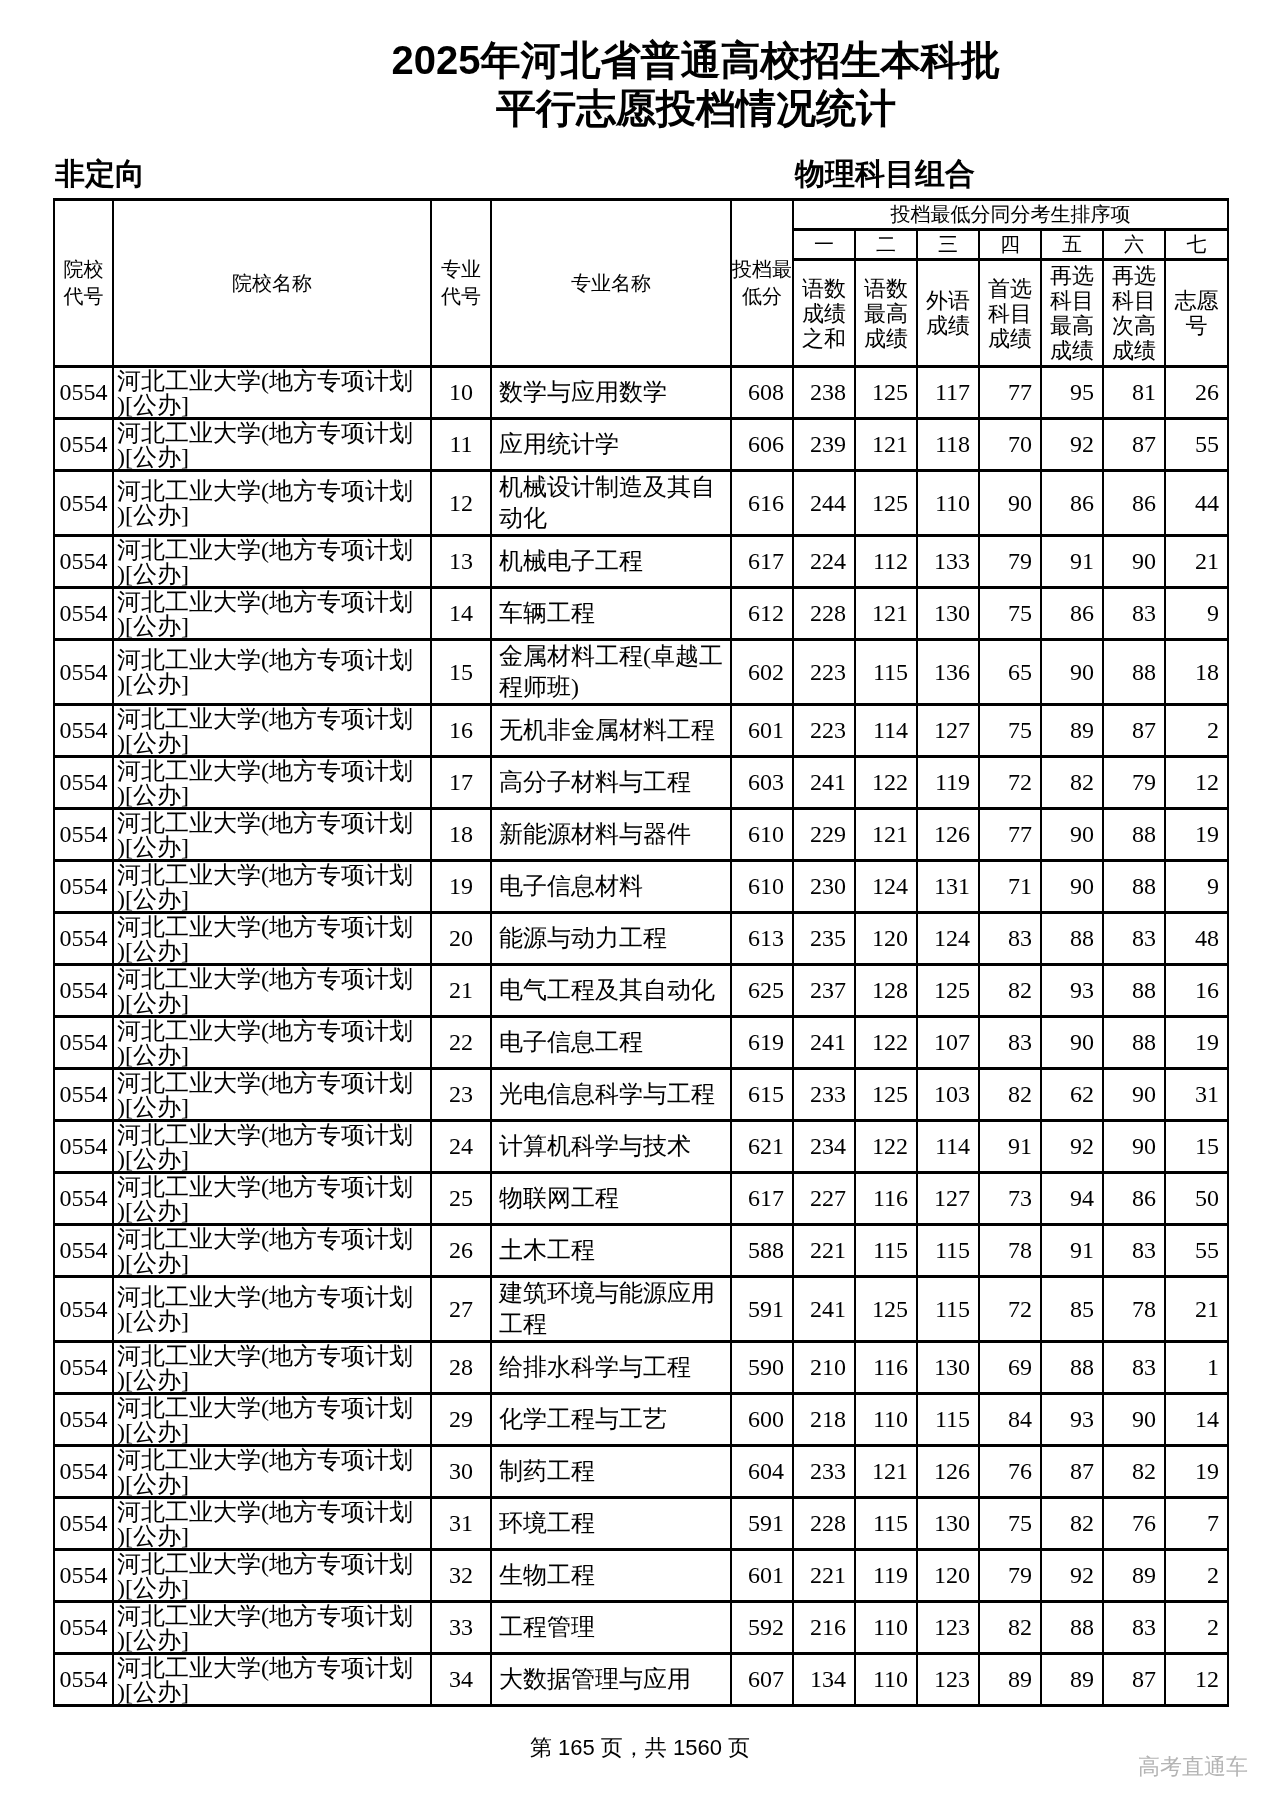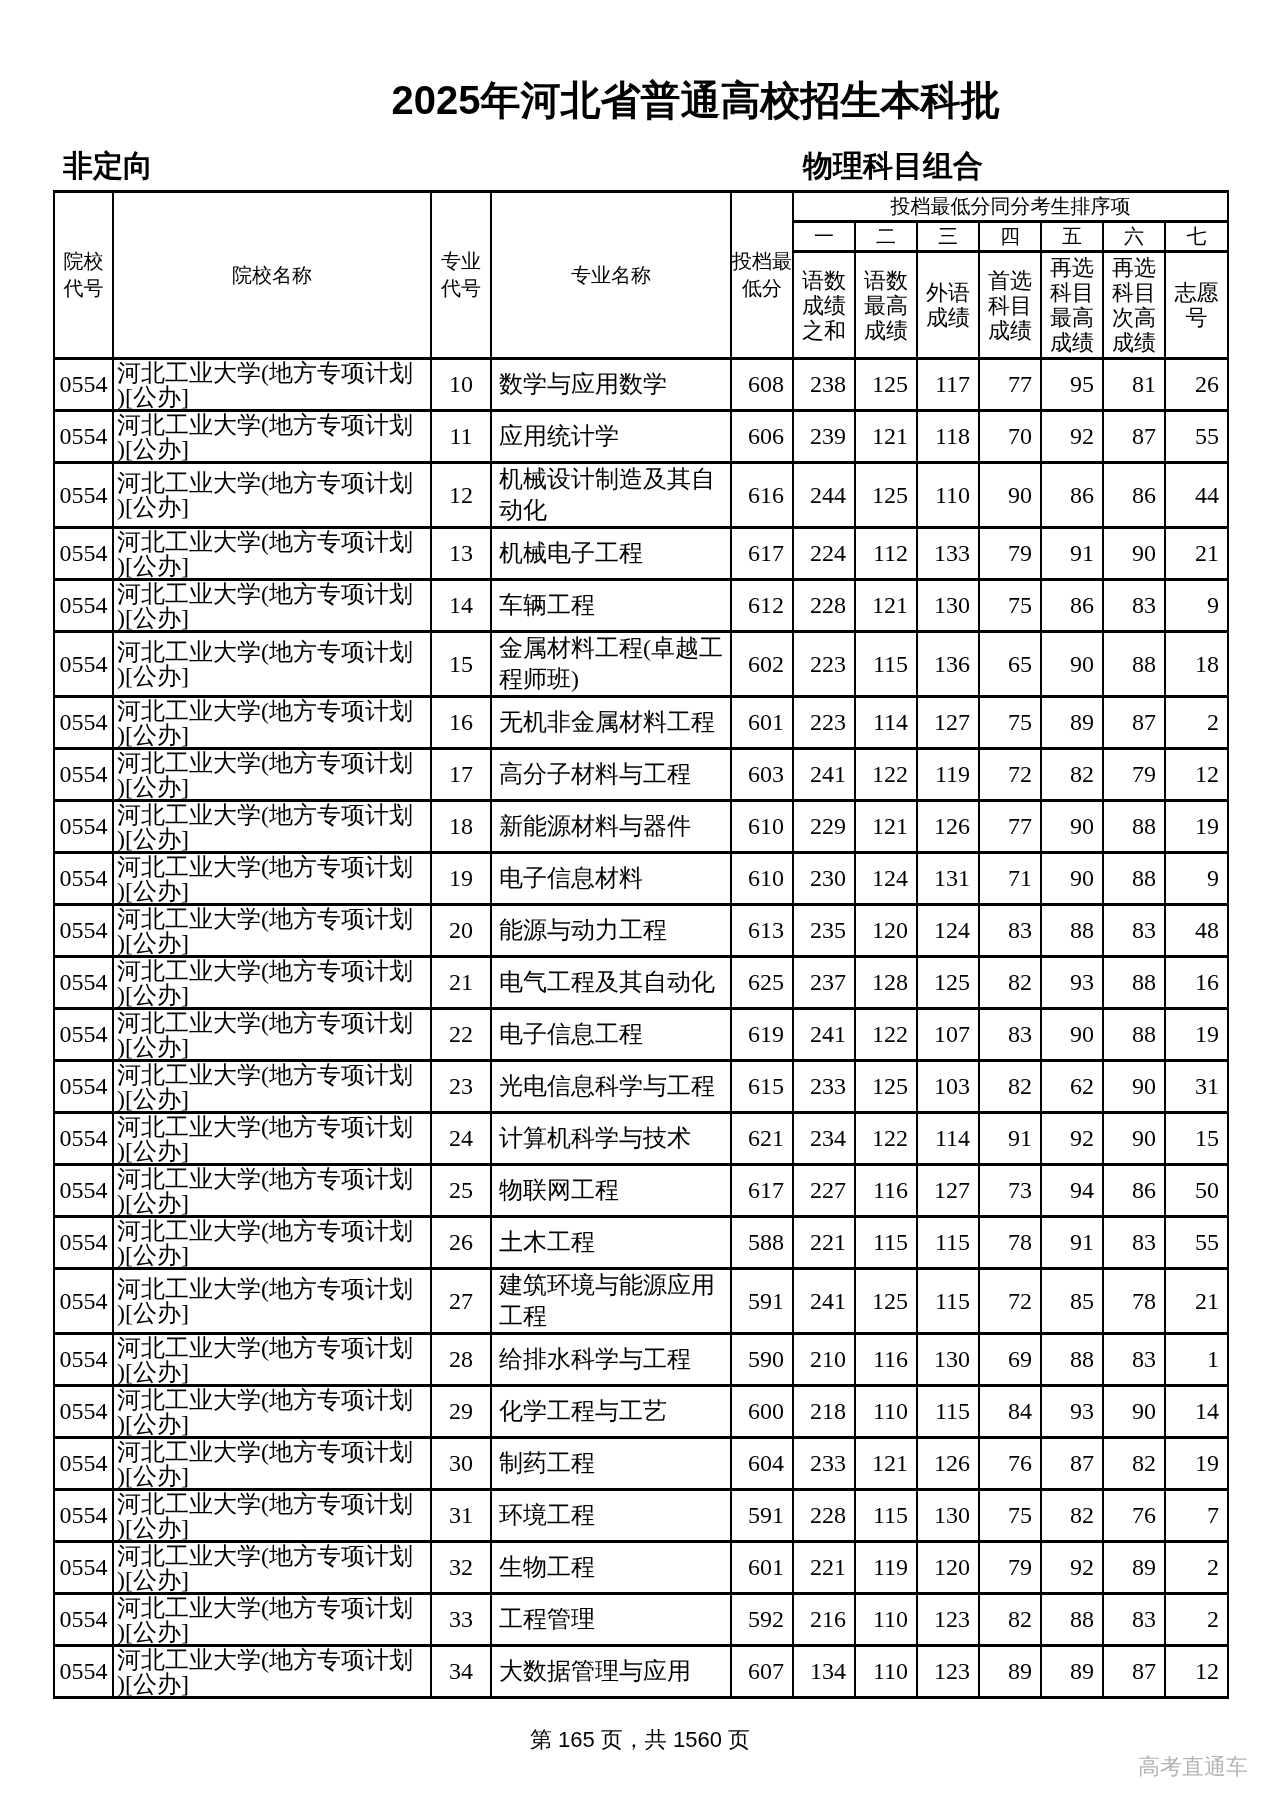--- a/index.html
+++ b/index.html
@@ -1,22 +1,22 @@
 <!DOCTYPE html>
 <html><head>
 <meta charset="utf-8">
 <style>
   html,body{margin:0;padding:0;background:#ffffff;}
   body{width:1280px;height:1810px;color:#000;font-family:"Liberation Sans","DejaVu Sans",sans-serif;}
   .page{position:relative;width:1280px;height:1810px;overflow:hidden;background:#fff;}
 
-  .title{padding-top:76px;padding-left:112px;text-align:center;font-weight:bold;
+  .title{padding-top:36px;padding-left:112px;text-align:center;font-weight:bold;
          font-size:40px;line-height:48px;font-family:"Liberation Sans","DejaVu Sans",sans-serif;}
 
-  .labels{position:relative;height:40px;margin-top:22px;margin-left:8px;}
+  .labels{position:relative;height:40px;margin-top:22px;}
   .label-left{position:absolute;left:55px;top:0;font-size:30px;font-weight:bold;}
   .label-right{position:absolute;left:795px;top:0;font-size:30px;font-weight:bold;}
 
   table.grid{border-collapse:collapse;table-layout:fixed;width:1174px;margin:4px 0 0 53px;}
   .grid th,.grid td{border:2px solid #000;border-top-width:3px;border-bottom-width:3px;
                     overflow:hidden;box-sizing:border-box;}
   .grid thead th{font-weight:normal;text-align:center;vertical-align:middle;
                  font-size:20px;line-height:27px;padding:0 0;}
   .grid tr.row-group th{height:27px;}
   .grid tr.row-ordinal th{height:27px;}
@@ -35,20 +35,21 @@
   .footer{margin-top:26px;text-align:center;font-size:22px;}
   .watermark{position:absolute;left:1138px;top:1752px;font-size:22px;color:#b4b4b4;}
 </style>
 </head>
 <body>
 
 <div class="page">
 
   <div class="title">
     <div>2025年河北省普通高校招生本科批</div>
+    <div>平行志愿投档情况统计</div>
   </div>
 
   <div class="labels">
     <span class="label-left">非定向</span>
     <span class="label-right">物理科目组合</span>
   </div>
 
   <table class="grid">
     <colgroup>
       <col style="width:59px">

